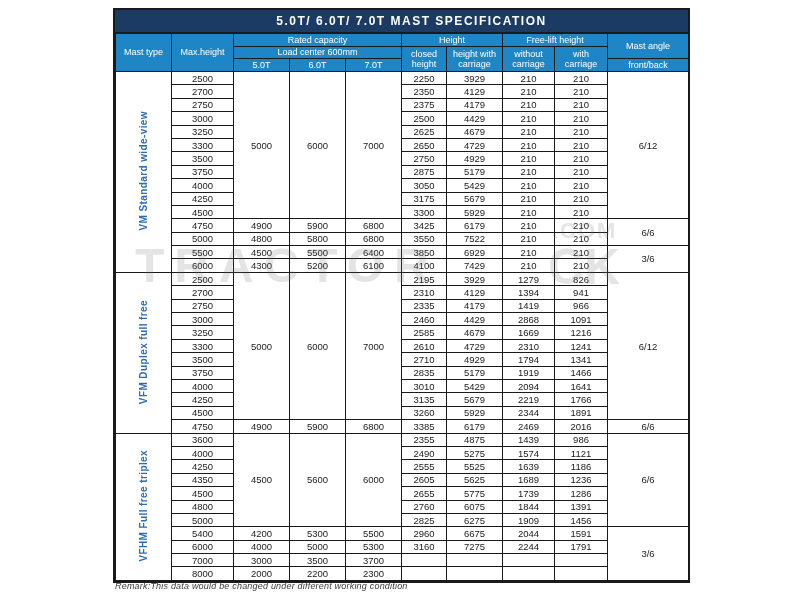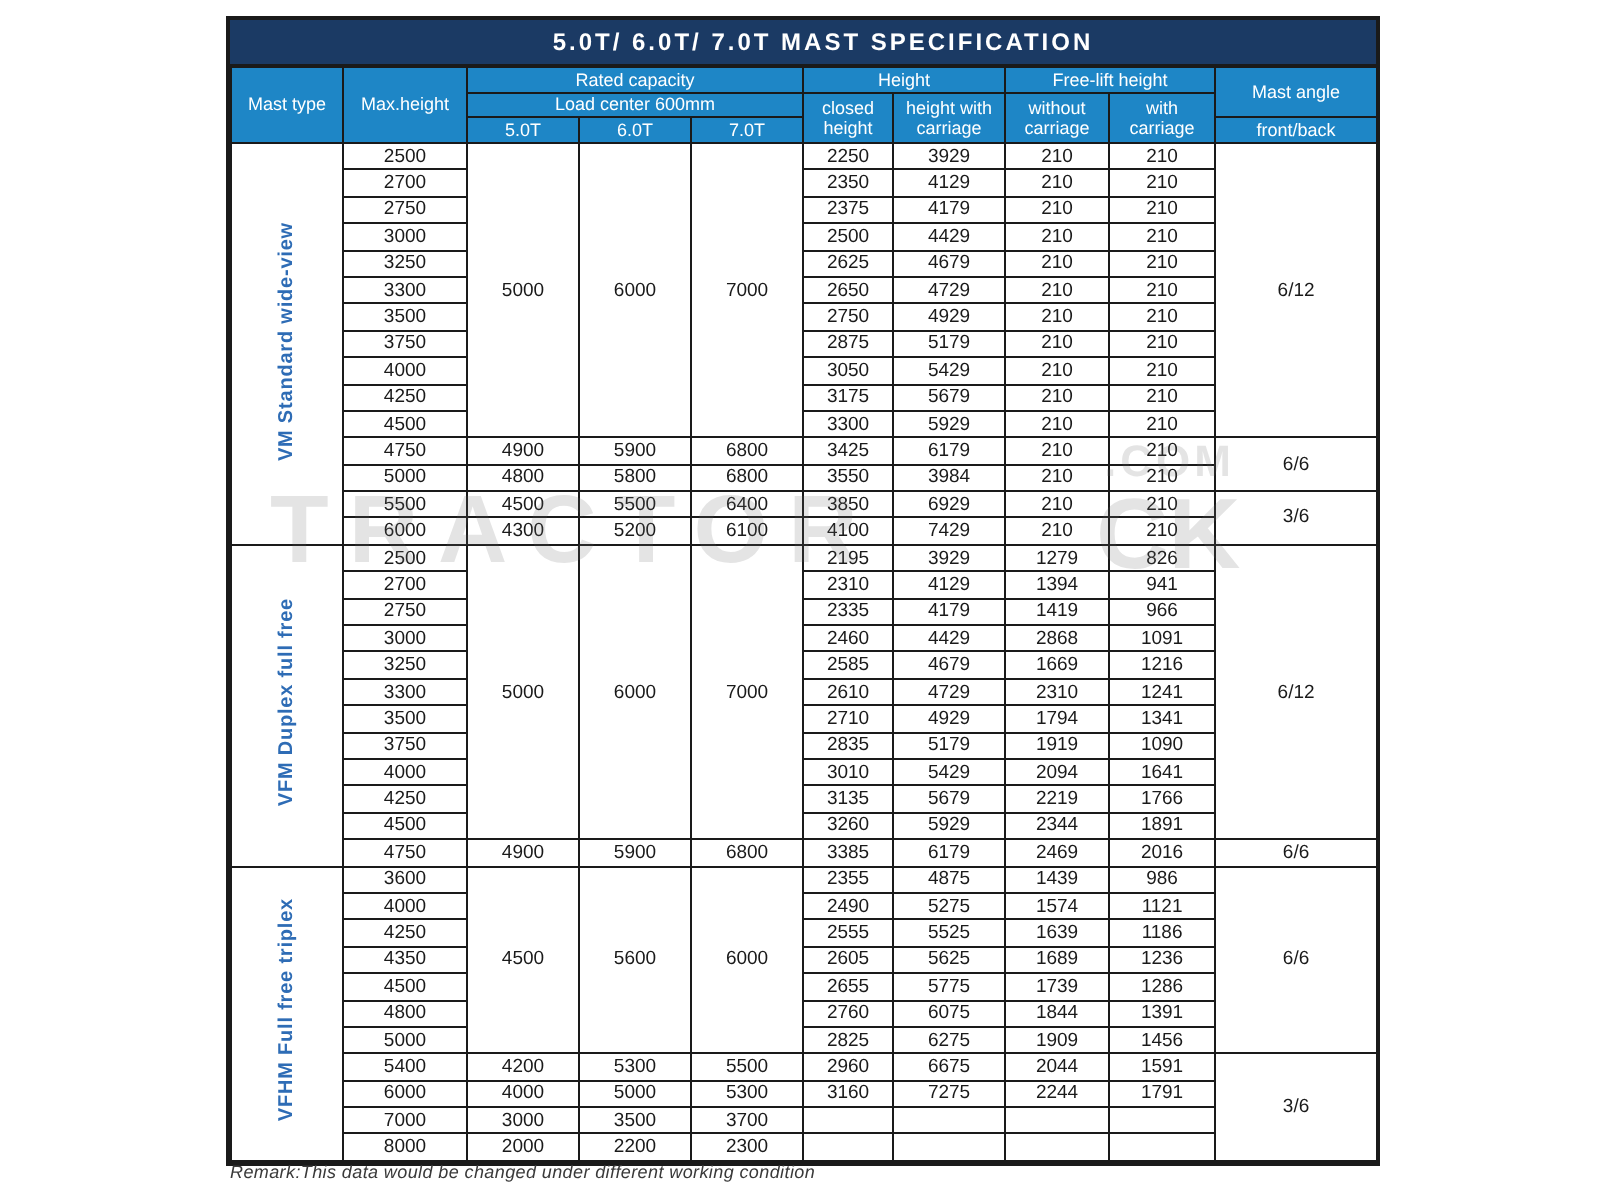--- a/index.html
+++ b/index.html
@@ -194,21 +194,21 @@
           <td>210</td>
           <td>210</td>
           <td rowspan="2" class="tb">6/6</td>
         </tr>
         <tr>
           <td class="tb">5000</td>
           <td class="tb">4800</td>
           <td class="tb">5800</td>
           <td class="tb">6800</td>
           <td class="tb">3550</td>
-          <td class="tb">3984</td>
+          <td class="tb">7522</td>
           <td class="tb">210</td>
           <td class="tb">210</td>
         </tr>
         <tr>
           <td>5500</td>
           <td>4500</td>
           <td>5500</td>
           <td>6400</td>
           <td>3850</td>
           <td>6929</td>
@@ -278,21 +278,21 @@
           <td>2710</td>
           <td>4929</td>
           <td>1794</td>
           <td>1341</td>
         </tr>
         <tr>
           <td>3750</td>
           <td>2835</td>
           <td>5179</td>
           <td>1919</td>
-          <td>1090</td>
+          <td>1466</td>
         </tr>
         <tr>
           <td>4000</td>
           <td>3010</td>
           <td>5429</td>
           <td>2094</td>
           <td>1641</td>
         </tr>
         <tr>
           <td>4250</td>

